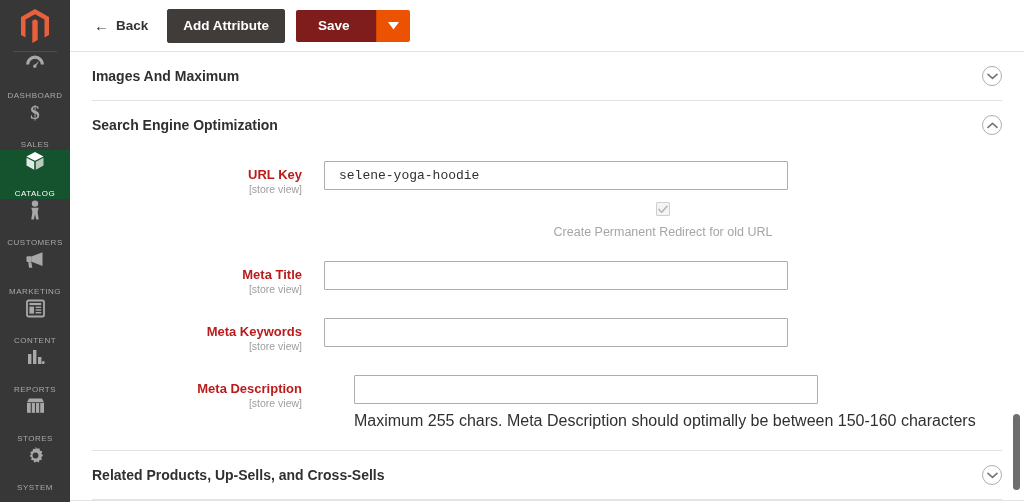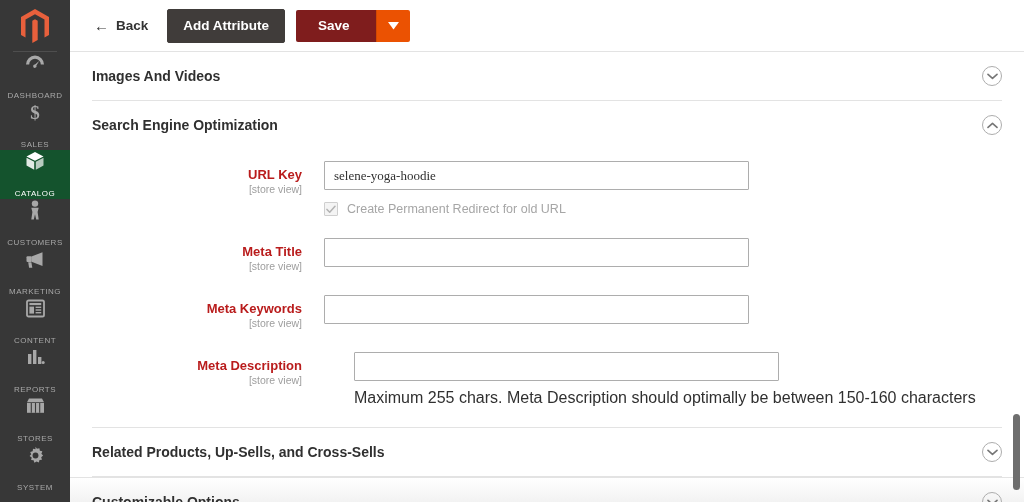--- a/index.html
+++ b/index.html
@@ -240,37 +240,38 @@
     font-size: 10.5px;
     color: #9e9e9e;
     display: block;
     line-height: 13px;
     margin-top: 1px;
   }
 
   .fctrl { flex: 1 1 auto; padding-top: 0; }
 
   .text-input {
-    width: 425px;
+    width: 464px;
     height: 29px;
     border: 1px solid #adadad;
     border-radius: 1px;
-    padding: 0 9px;
+    padding: 0 14px;
     font-size: 13px;
     color: #303030;
     background: #ffffff;
-    font-family: Liberation Serif, serif;
+    font-family: Liberation Mono, monospace;
     outline: none;
   }
 
   .check-line {
     display: flex;
     align-items: center;
     gap: 9px;
     margin-top: 12px;
+    flex-direction: column;
   }
   .cbox {
     width: 14px; height: 14px;
     border: 1px solid #cfcfcf;
     background: #f4f4f4;
     border-radius: 1px;
     display: flex;
     align-items: center;
     justify-content: center;
     flex: 0 0 auto;
@@ -454,21 +455,21 @@
             </svg>
           </button>
         </div>
       </div>
     </header>
 
     <div id="content">
 
       <section class="section">
         <div class="section-head">
-          <span class="section-title">Images And Videos</span>
+          <span class="section-title">Images And Maximum</span>
           <span class="chevron-btn">
             <svg width="11" height="7" viewBox="0 0 11 7">
               <polyline points="1,1.4 5.5,5.4 10,1.4" fill="none" stroke="#767676" stroke-width="1.6" stroke-linecap="round" stroke-linejoin="round"></polyline>
             </svg>
           </span>
         </div>
       </section>
 
       <section class="section">
         <div class="section-head">

